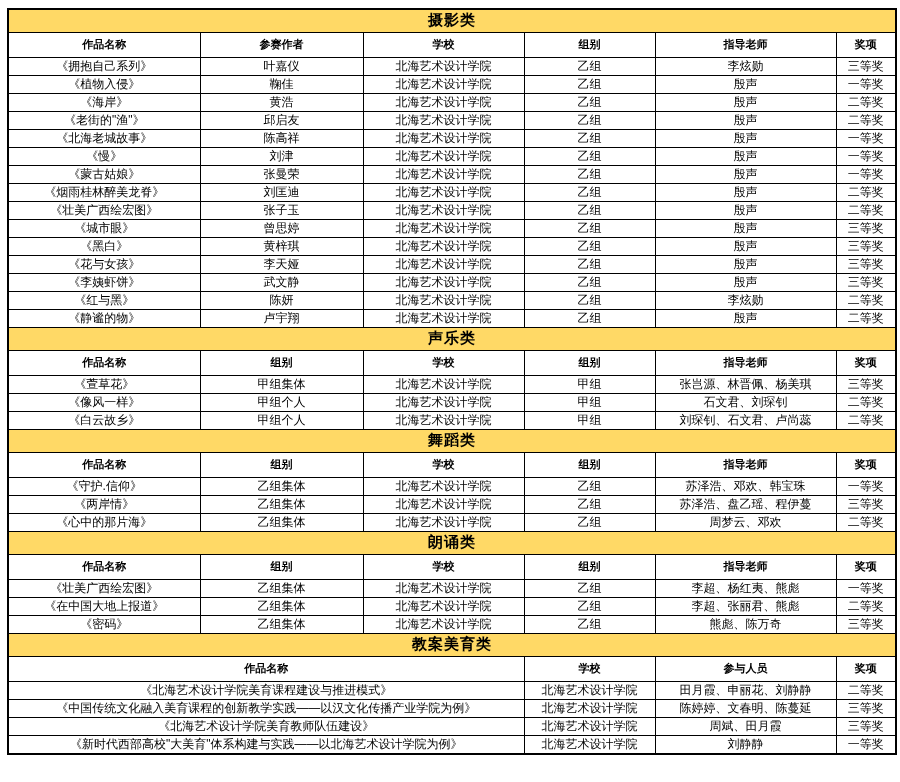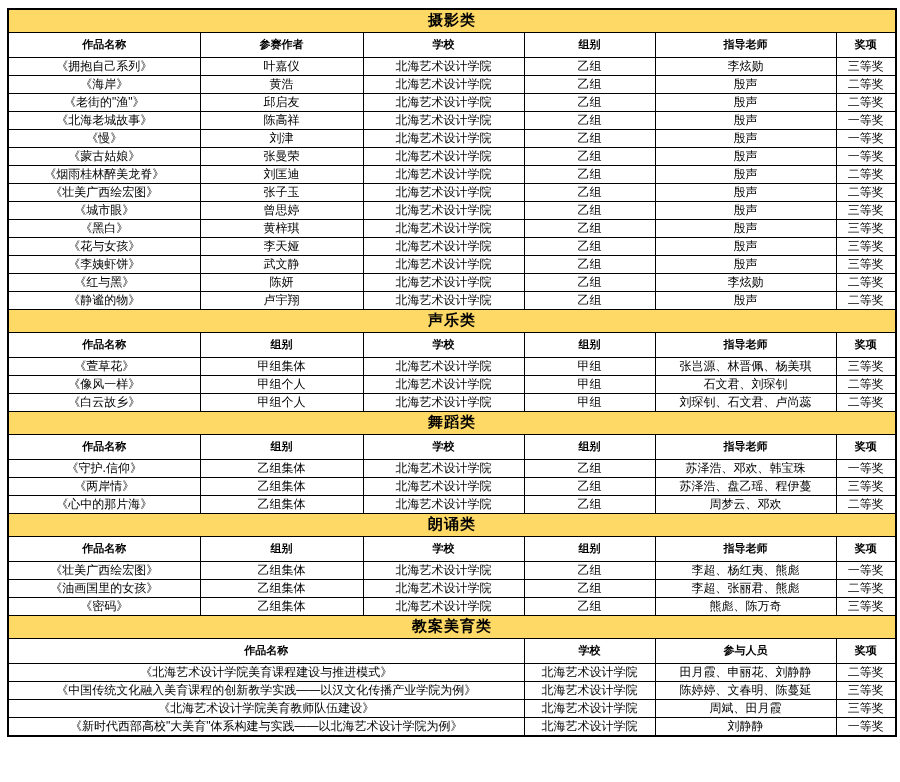--- a/index.html
+++ b/index.html
@@ -73,20 +73,28 @@
         </tr>
         <tr>
           <td class="cell">《拥抱自己系列》</td>
           <td class="cell">叶嘉仪</td>
           <td class="cell">北海艺术设计学院</td>
           <td class="cell">乙组</td>
           <td class="cell">李炫勋</td>
           <td class="cell">三等奖</td>
         </tr>
         <tr>
+          <td class="cell">《植物入侵》</td>
+          <td class="cell">鞠佳</td>
+          <td class="cell">北海艺术设计学院</td>
+          <td class="cell">乙组</td>
+          <td class="cell">殷声</td>
+          <td class="cell">一等奖</td>
+        </tr>
+        <tr>
           <td class="cell">《海岸》</td>
           <td class="cell">黄浩</td>
           <td class="cell">北海艺术设计学院</td>
           <td class="cell">乙组</td>
           <td class="cell">殷声</td>
           <td class="cell">二等奖</td>
         </tr>
         <tr>
           <td class="cell">《老街的"渔"》</td>
           <td class="cell">邱启友</td>
@@ -266,21 +274,21 @@
         </tr>
         <tr>
           <td class="cell">《壮美广西绘宏图》</td>
           <td class="cell">乙组集体</td>
           <td class="cell">北海艺术设计学院</td>
           <td class="cell">乙组</td>
           <td class="cell">李超、杨红夷、熊彪</td>
           <td class="cell">一等奖</td>
         </tr>
         <tr>
-          <td class="cell">《油画国里的女孩》</td>
+          <td class="cell">《在中国大地上报道》</td>
           <td class="cell">乙组集体</td>
           <td class="cell">北海艺术设计学院</td>
           <td class="cell">乙组</td>
           <td class="cell">李超、张丽君、熊彪</td>
           <td class="cell">二等奖</td>
         </tr>
         <tr>
           <td class="cell">《密码》</td>
           <td class="cell">乙组集体</td>
           <td class="cell">北海艺术设计学院</td>

